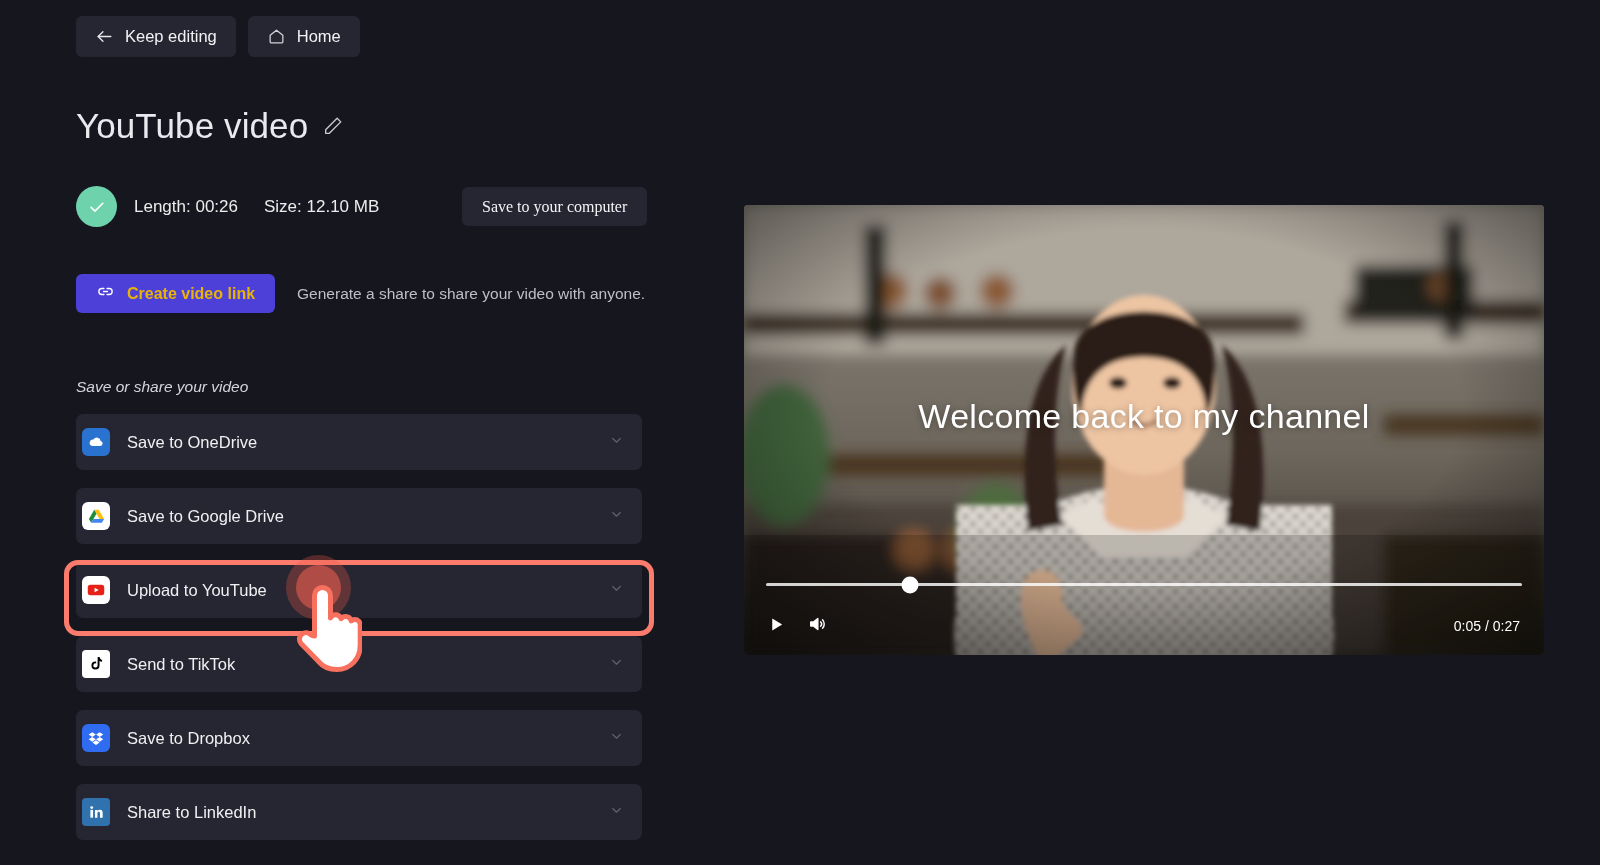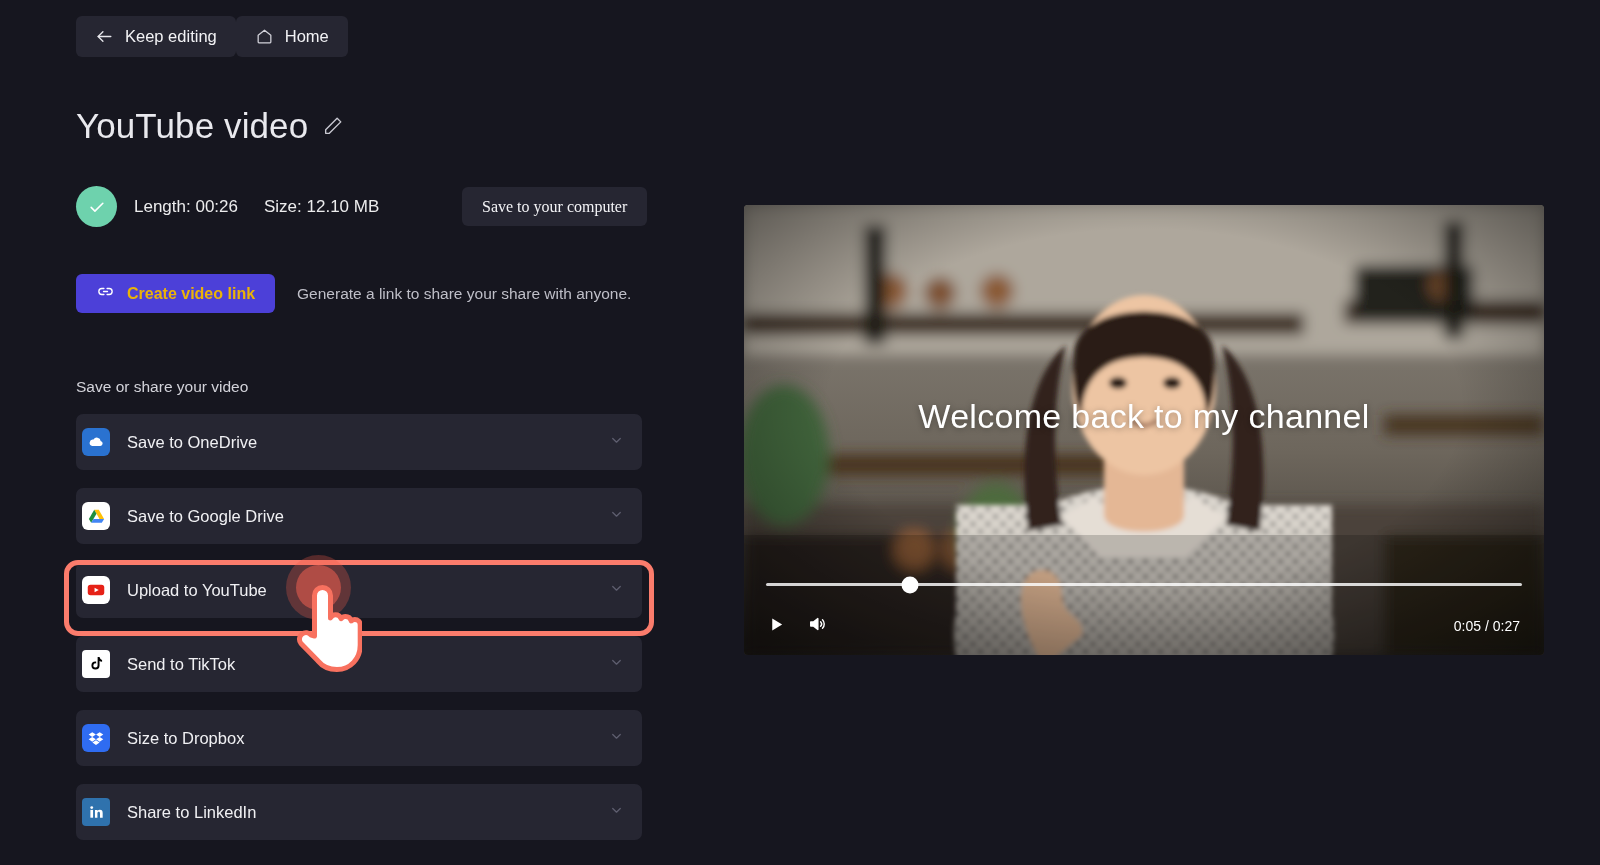--- a/index.html
+++ b/index.html
@@ -5,21 +5,21 @@
   * { box-sizing: border-box; margin: 0; padding: 0; }
   html, body {
     width: 1600px; height: 865px;
     background: #16161f;
     font-family: "Liberation Sans", sans-serif;
     overflow: hidden;
   }
   .page { position: relative; width: 1600px; height: 865px; background: #16161f; }
 
   
-  .topbar { position: absolute; left: 76px; top: 16px; display: flex; }
+  .topbar { position: absolute; left: 76px; top: 16px; display: flex; gap: 12px; }
   .topbtn {
     display: flex; align-items: center; gap: 11px;
     height: 41px; padding: 0 19px;
     background: #262632; border: none; border-radius: 6px;
     color: #f2f2f5; font-size: 16.5px; font-family: "Liberation Sans", sans-serif;
     cursor: pointer; white-space: nowrap;
   }
   .topbtn svg { display: block; }
 
   
@@ -47,21 +47,21 @@
   .create-link-btn {
     display: flex; align-items: center; gap: 12px;
     height: 39px; padding: 0 20px;
     background: #4c40d8; border: none; border-radius: 6px;
     color: #eab308; font-size: 16px; font-weight: bold;
     font-family: "Liberation Sans", sans-serif; cursor: pointer; white-space: nowrap;
   }
   .link-hint { margin-left: 22px; color: #bfbfc8; font-size: 15.5px; }
 
   
-  .section-label { position: absolute; left: 76px; top: 378px; color: #d3d3da; font-size: 15.5px; }
+  .section-label { position: absolute; left: 76px; top: 378px; color: #d3d3da; font-size: 15.5px; font-style: italic; }
   .share-list { position: absolute; left: 76px; top: 414px; width: 566px; }
   .share-row {
     position: relative; display: flex; align-items: center;
     height: 56px; margin-bottom: 18px;
     background: #262632; border-radius: 7px; padding-left: 6px; cursor: pointer;
   }
   .share-icon {
     width: 28px; height: 28px; border-radius: 6px;
     display: flex; align-items: center; justify-content: center;
     flex: 0 0 auto; overflow: hidden;
@@ -165,21 +165,21 @@
     <button class="create-link-btn">
       <span>
         <svg width="19" height="19" viewBox="0 0 24 24" fill="none" stroke="#ffffff" stroke-width="1.7" stroke-linecap="round">
           <path d="M9.5 12h5"></path>
           <path d="M10 8.2H7.4a3.8 3.8 0 0 0 0 7.6H10"></path>
           <path d="M14 8.2h2.6a3.8 3.8 0 0 1 0 7.6H14"></path>
         </svg>
       </span>
       <span>Create video link</span>
     </button>
-    <span class="link-hint">Generate a link to share your share with anyone.</span>
+    <span class="link-hint">Generate a share to share your video with anyone.</span>
   </div>
 
   <div class="section-label">Save or share your video</div>
 
   <div class="share-list">
 
     <div class="share-row">
       <span class="share-icon ic-onedrive">
         <svg width="20" height="20" viewBox="0 0 24 24" fill="#ffffff">
           <path d="M7.6 16.8h9.6a3.1 3.1 0 0 0 .4-6.1 4.6 4.6 0 0 0-8.6-1.6 3.8 3.8 0 0 0-1.4 7.7z"></path>
@@ -237,21 +237,21 @@
           </svg>
       </span>
     </div>
 
     <div class="share-row">
       <span class="share-icon ic-dropbox">
         <svg width="18" height="18" viewBox="0 0 24 24" fill="#ffffff">
           <path d="M7 4.2L2.2 7.4 7 10.6l4.8-3.2zM16.9 4.2L12.1 7.4l4.8 3.2 4.8-3.2zM2.2 13.8L7 17l4.8-3.2L7 10.6zM16.9 10.6L12.1 13.8 16.9 17l4.8-3.2zM7.2 18.1l4.8 3.2 4.8-3.2-4.8-3z"></path>
         </svg>
       </span>
-      <span class="share-label">Size to Dropbox</span>
+      <span class="share-label">Save to Dropbox</span>
       <span class="row-chevron">
         <svg width="15" height="15" viewBox="0 0 24 24" fill="none" stroke="#8b8ba0" stroke-width="2" stroke-linecap="round" stroke-linejoin="round">
             <path d="M6 9.5l6 6 6-6"></path>
           </svg>
       </span>
     </div>
 
     <div class="share-row">
       <span class="share-icon ic-linkedin">
         <svg width="18" height="18" viewBox="0 0 24 24" fill="#ffffff">

